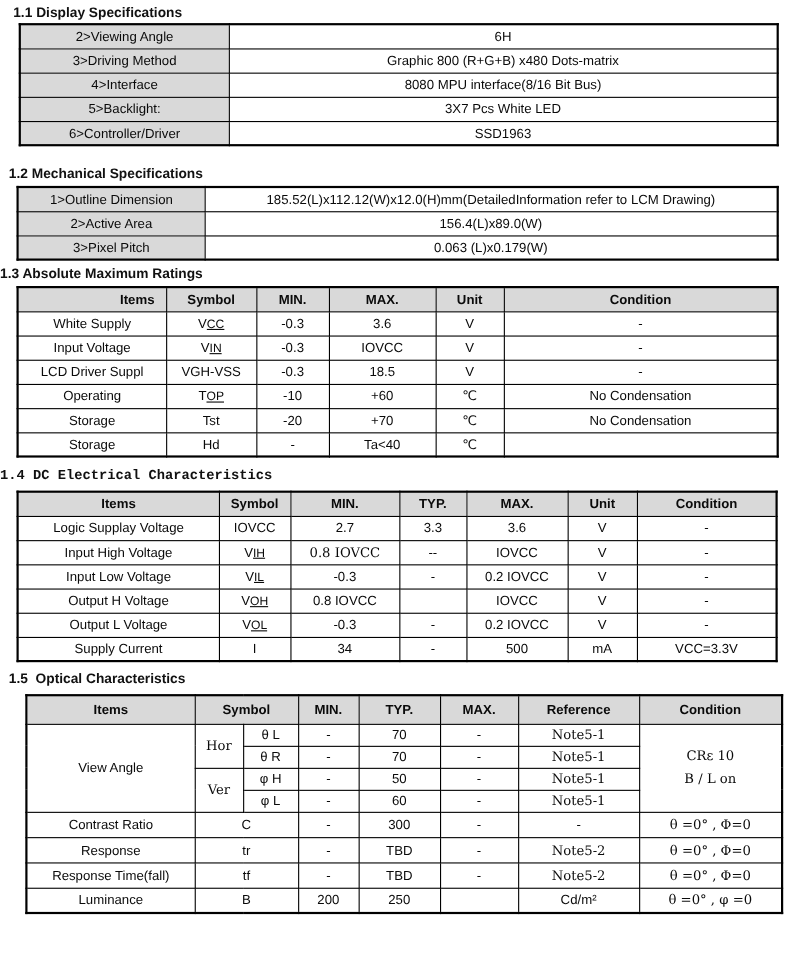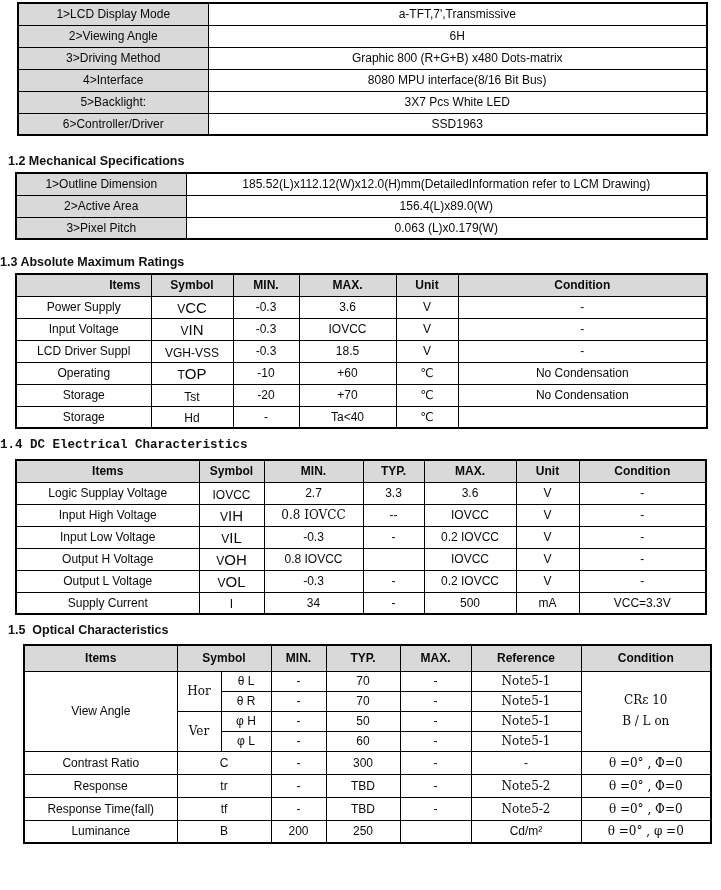--- a/index.html
+++ b/index.html
@@ -1,21 +1,21 @@
 <!DOCTYPE html>
 <html><head>
 <meta charset="utf-8">
 <style>
   html,body{margin:0;padding:0;background:#ffffff;}
   #page{position:relative;width:721px;height:890px;background:#fff;overflow:hidden;
         font-family:"Liberation Sans","DejaVu Sans",sans-serif;color:#000;}
   .sec-title{font-size:12.5px;font-weight:bold;line-height:16px;white-space:pre;color:#111;}
   #t11-title{padding-top:3px;margin-left:12px;}
   #t12-title{margin-top:17px;margin-left:8px;}
-  #t13-title{margin-top:14px;margin-left:0;}
+  #t13-title{margin-top:4px;margin-left:0;}
   #t14-title{margin-top:8px;margin-left:0;font-family:Liberation Mono, monospace;}
   #t15-title{margin-top:7px;margin-left:8px;}
 
   table.tbl{border-collapse:collapse;table-layout:fixed;border:2px solid #000;}
   table.tbl td,table.tbl th{border:1px solid #000;font-size:12px;font-weight:normal;
         text-align:center;vertical-align:middle;overflow:hidden;white-space:nowrap;
         padding:0 2px;color:#0a0a0a;}
   table.tbl th{background:#d9d9d9;font-weight:bold;}
 
   
@@ -33,39 +33,36 @@
   
   #t14{margin-left:15px;margin-top:6px;}
   #t14 tr{height:22px;}
   
   #t15{margin-left:23px;margin-top:6px;}
   #t15 tr.hr{height:26px;}
   #t15 tr.v{height:20px;}
   #t15 tr.r{height:23px;padding-left:28px;}
 
   .item{font-weight:bold;}
-  .sym sub{font-size:15px;vertical-align:baseline;letter-spacing:0;}
+  .sym sub{font-size:11px;vertical-align:baseline;letter-spacing:0;text-decoration:underline;}
   .cjk{font-family:"DejaVu Serif","Liberation Serif",serif;font-size:11.5px;}
   .cond-lines div{line-height:21px;}
 </style>
 </head>
 <body>
 
 <div id="page">
 
+  <div id="t11-title" class="sec-title">1.1 Display Specifications</div>
   <table id="t11" class="tbl">
     <colgroup>
         <col style="width:190px">
         <col style="width:499px">
       </colgroup>
     <tbody>
-        <tr>
-      <td class="lab">1&gt;LCD Display Mode</td>
-      <td class="val">a-TFT,7',Transmissive</td>
-    </tr>
     <tr>
       <td class="lab">2&gt;Viewing   Angle</td>
       <td class="val">6H</td>
     </tr>
     <tr>
       <td class="lab">3&gt;Driving Method</td>
       <td class="val">Graphic 800 (R+G+B) x480 Dots-matrix</td>
     </tr>
     <tr>
       <td class="lab">4&gt;Interface</td>
@@ -117,21 +114,21 @@
     <tbody>
         <tr>
       <th class="items-r">Items</th>
       <th>Symbol</th>
       <th>MIN.</th>
       <th>MAX.</th>
       <th>Unit</th>
       <th>Condition</th>
     </tr>
     <tr>
-      <td class="item">Power Supply</td>
+      <td class="item">White Supply</td>
       <td class="sym"><span>V</span><sub>CC</sub></td>
       <td>-0.3</td>
       <td>3.6</td>
       <td>V</td>
       <td>-</td>
     </tr>
     <tr>
       <td class="item">Input Voltage</td>
       <td class="sym"><span>V</span><sub>IN</sub></td>
       <td>-0.3</td>

